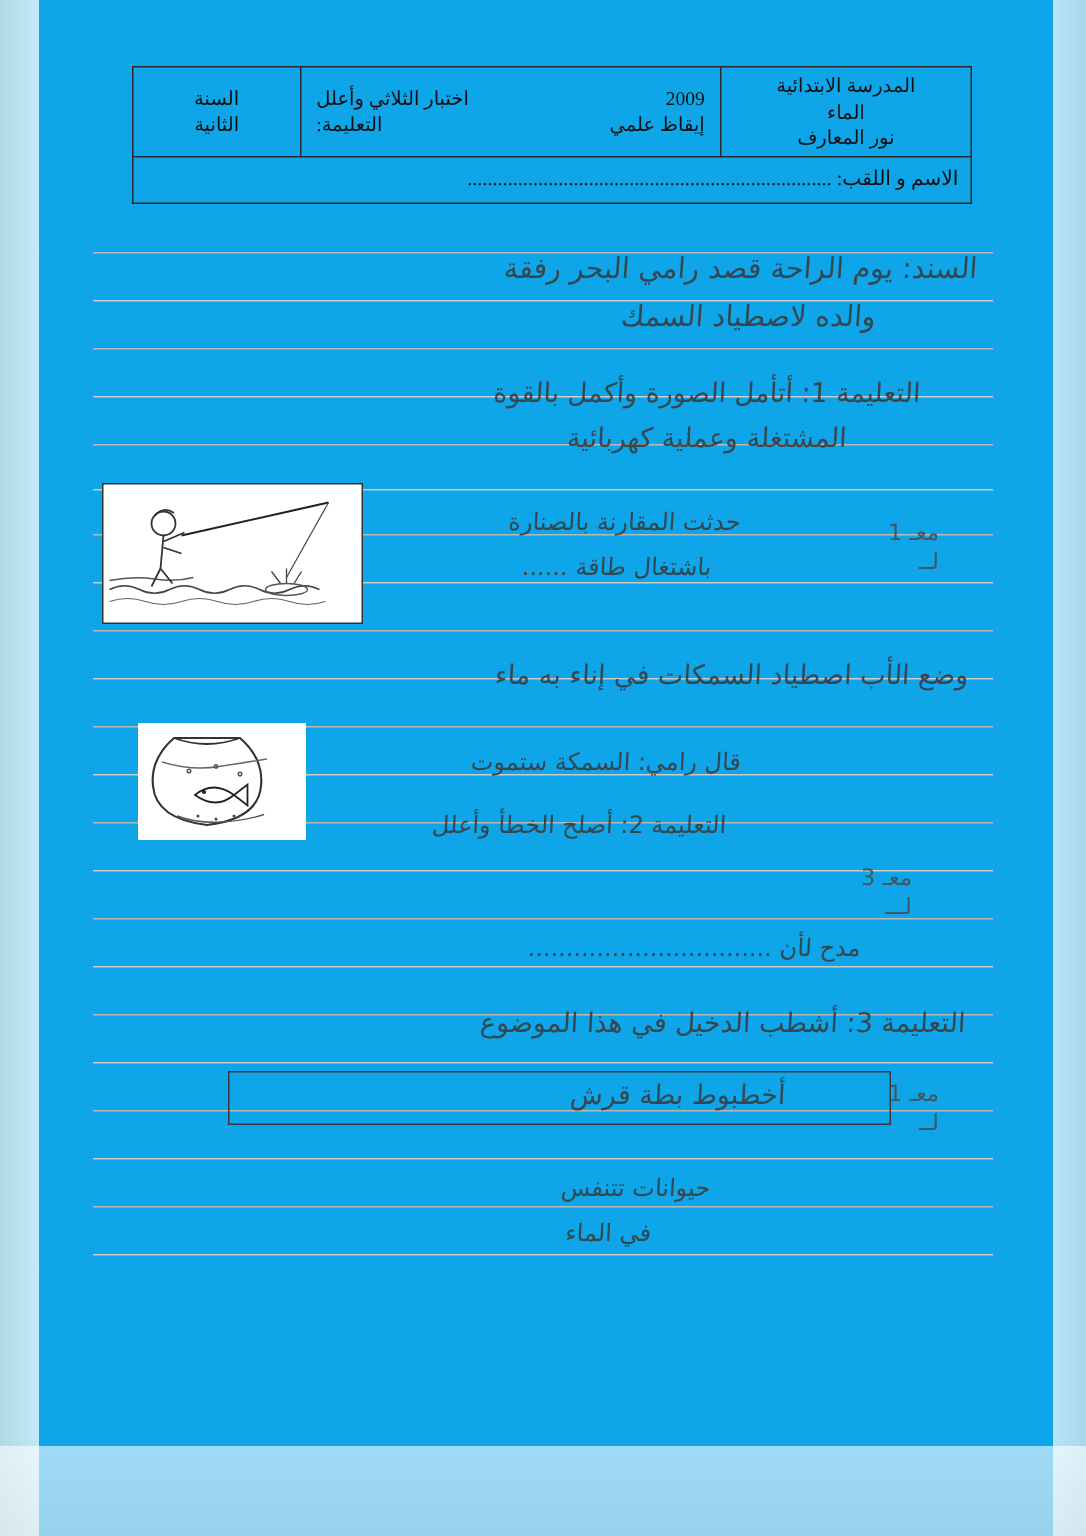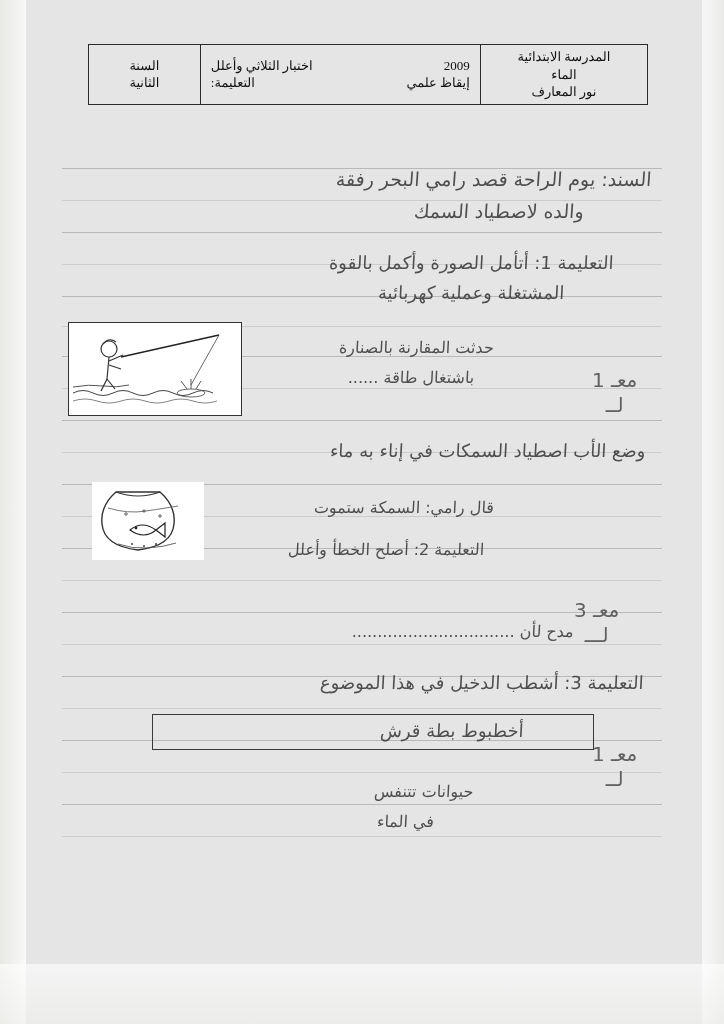--- a/index.html
+++ b/index.html
@@ -12,21 +12,21 @@
     height: 1024px;
     font-family: "Liberation Serif", serif;
     position: relative;
     overflow: hidden;
   }
   .page {
     position: absolute;
     left: 0; top: 0;
     width: 724px;
     height: 1024px;
-    background: #e5e5e5;
+    background: #0ea5e9;
   }
   
   .scan-edge-left {
     position: absolute;
     left: 0; top: 0;
     width: 26px; height: 1024px;
     background: linear-gradient(to right, #e9e9e4, #ffffff);
     opacity: .75;
   }
   .scan-edge-right {
@@ -117,26 +117,24 @@
   }
   .hw.l1 { font-size: 19px; transform: skewX(-4deg); }
   .hw.l2 { font-size: 18px; transform: skewX(-3deg); }
   .hw.sm { font-size: 16px; transform: skewX(-3deg); }
 
   
   .margin-mark {
     position: absolute;
     direction: rtl;
     font-family: "DejaVu Sans", sans-serif;
-    font-size: 20px;
+    font-size: 15px;
     color: #4a4a4a;
     opacity: .85;
-    text-align: center;
     line-height: 1.25;
-    margin-top: 22px;
   }
 
   
   .fig {
     position: absolute;
     border: 1.5px solid #333;
     background: #ffffff;
   }
   .fig-fisher {
     left: 68px;
@@ -187,20 +185,26 @@
         <div class="exam-line">
           <span>إيقاظ علمي</span>
           <span>التعليمة:</span>
         </div>
       </td>
       <td class="cell-year">
         <div>السنة</div>
         <div>الثانية</div>
       </td>
     </tr>
+    <tr class="name-row">
+      <td colspan="3">
+        <span>الاسم و اللقب:</span>
+        <span class="dots">........................................................................</span>
+      </td>
+    </tr>
   </tbody>
     </table>
 
   <div class="rules">
     <div class="rule" style="top:8px"></div>
     <div class="rule thin" style="top:40px"></div>
     <div class="rule" style="top:72px"></div>
     <div class="rule thin" style="top:104px"></div>
     <div class="rule" style="top:136px"></div>
     <div class="rule thin" style="top:166px"></div>

